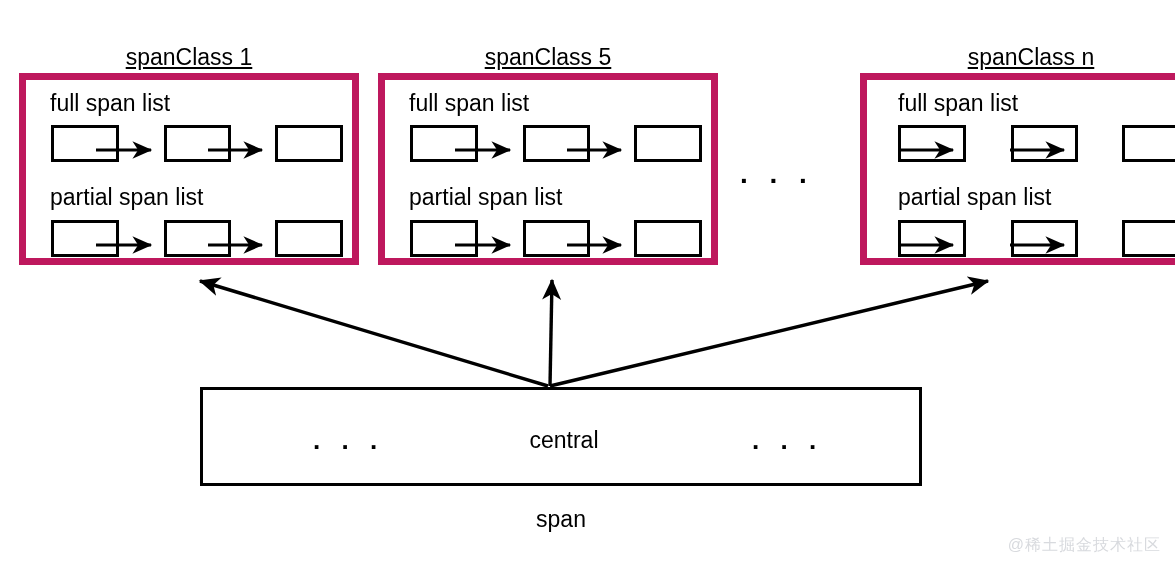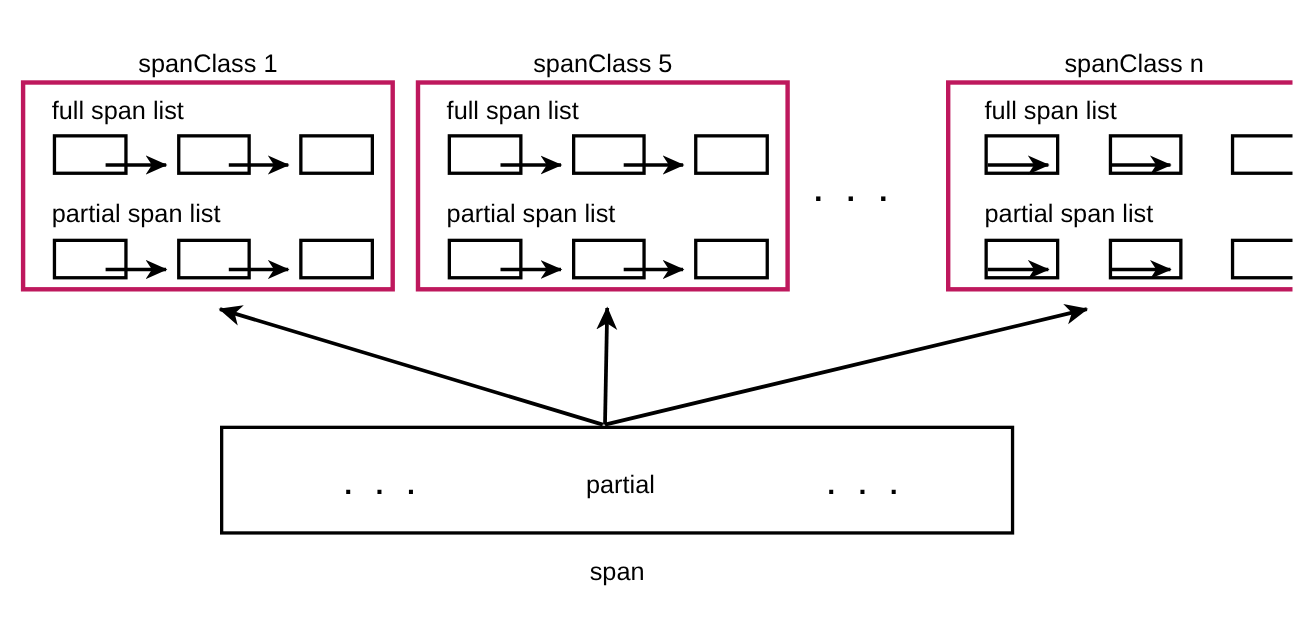--- a/index.html
+++ b/index.html
@@ -41,28 +41,29 @@
   .span-class-title {
     position: absolute;
     top: 0;
     left: 0;
     width: 100%;
     text-align: center;
     font-size: 23px;
     line-height: 28px;
     letter-spacing: 0px;
     white-space: nowrap;
+    text-decoration: underline;
   }
 
   .span-class-panel {
     position: absolute;
     top: 30px;
     left: 0;
     box-sizing: border-box;
-    border: 4px solid #be185d;
+    border: 7px solid #be185d;
     background: #ffffff;
   }
 
   .list-label {
     position: absolute;
     font-size: 23px;
     line-height: 26px;
     white-space: nowrap;
   }
 
@@ -203,21 +204,21 @@
       <div class="node-row" style="left:0px; top:140px; width:342px;">
         <div class="node-box" style="left:31px; width:68px;"></div>
         <div class="node-box" style="left:144px; width:67px;"></div>
         <div class="node-box" style="left:255px; width:68px;"></div>
       </div>
     </div>
   </div>
 
   <div id="central-box" style="left:200px; top:387px; width:722px; height:99px;">
     <div class="central-dots" style="left:110px; top:37px;">. . .</div>
-    <div id="central-label" style="left:0px; top:37px; width:722px;">partial</div>
+    <div id="central-label" style="left:0px; top:37px; width:722px;">central</div>
     <div class="central-dots" style="left:549px; top:37px;">. . .</div>
   </div>
 
   <div id="mheap-label" style="left:200px; top:506px; width:722px;">span</div>
 
   <svg class="arrows-layer" viewBox="0 0 1175 563" width="1175" height="563" xmlns="http://www.w3.org/2000/svg">
     <defs>
       <marker id="head-right" markerWidth="7" markerHeight="7" refX="6.2" refY="3.2" orient="auto" markerUnits="strokeWidth">
         <path d="M0,0.3 L6.6,3.2 L0,6.1 L1.9,3.2 Z" fill="#000000"></path>
       </marker>
@@ -254,14 +255,15 @@
       <line x1="1010" y1="245" x2="1064" y2="245" stroke="#000000" stroke-width="3" marker-end="url(#head-right)"></line>
     </g>
 
     <line x1="548" y1="386" x2="200" y2="281" stroke="#000000" stroke-width="3.4" marker-end="url(#head-big)"></line>
 
     <line x1="550" y1="386" x2="552" y2="280" stroke="#000000" stroke-width="3.4" marker-end="url(#head-big)"></line>
 
     <line x1="550" y1="386" x2="988" y2="281" stroke="#000000" stroke-width="3.4" marker-end="url(#head-big)"></line>
   </svg>
 
+  <div id="watermark">@稀土掘金技术社区</div>
 
 </div>
 
 </body></html>

